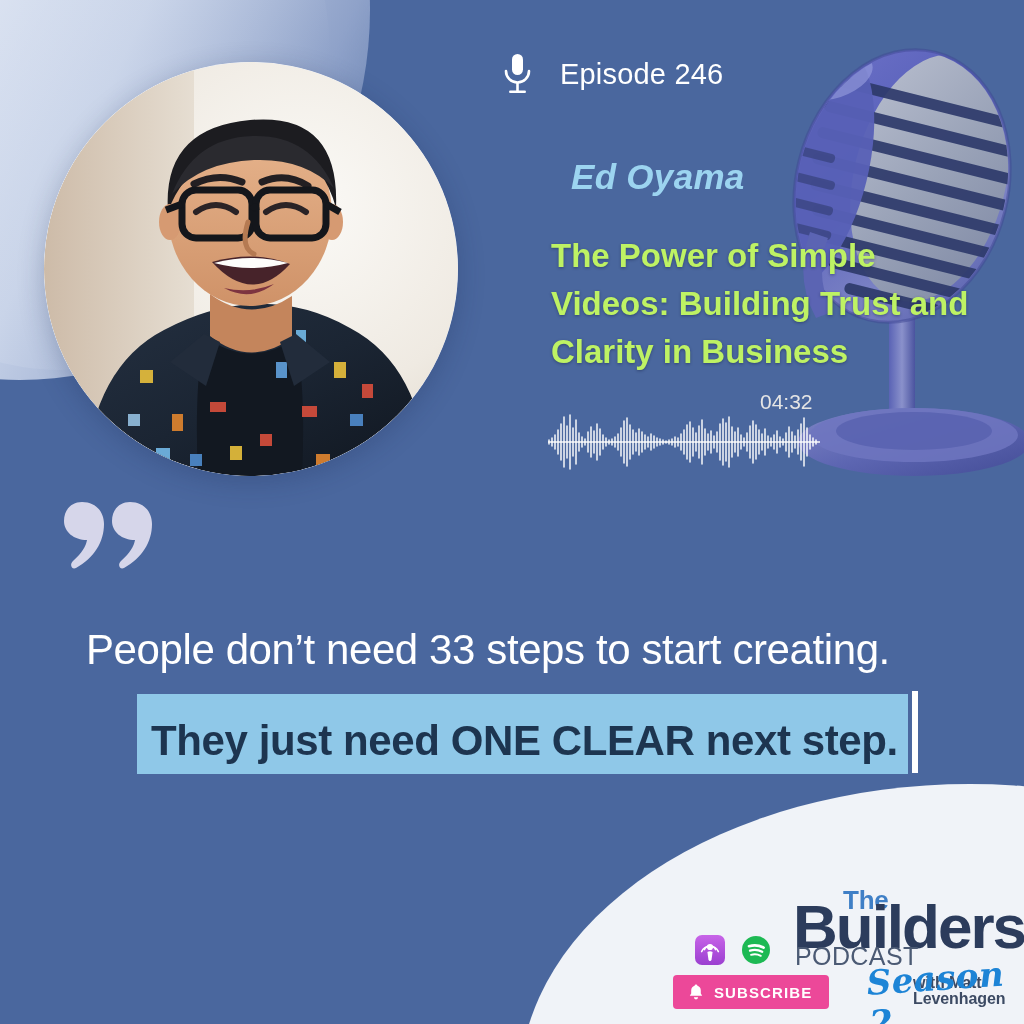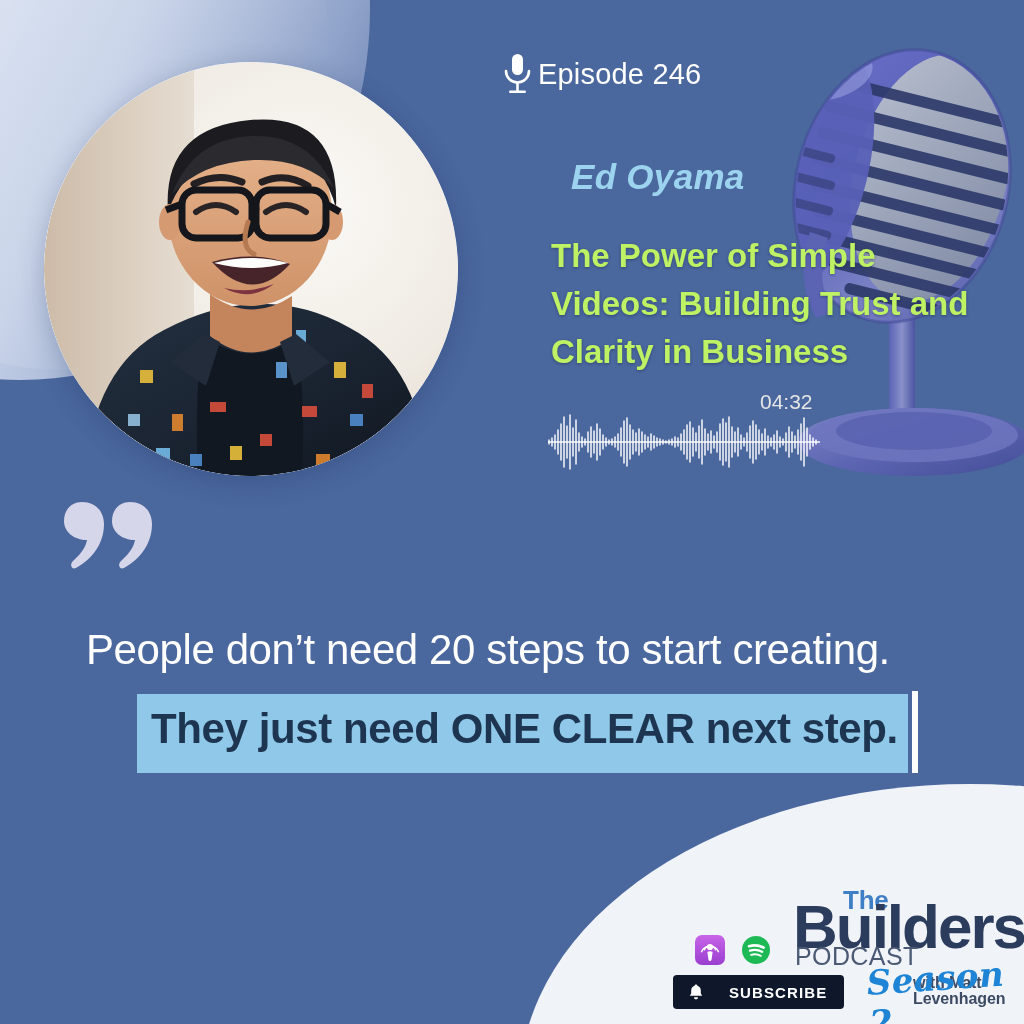--- a/index.html
+++ b/index.html
@@ -34,21 +34,21 @@
     overflow:hidden;
   }
   .portrait-photo { position:absolute; inset:0; border-radius:50%; overflow:hidden; }
   .portrait-photo svg { display:block; width:100%; height:100%; }
 
   
   .mic-art { position:absolute; right:-6px; top:18px; width:268px; height:470px; }
   .mic-art svg { display:block; width:100%; height:100%; }
 
   
-  .episode-row { position:absolute; left:502px; top:52px; display:flex; align-items:center; gap:6px; }
+  .episode-row { position:absolute; left:502px; top:52px; display:flex; align-items:center; gap:28px; }
   .mic-glyph { width:30px; height:44px; display:block; }
   .episode-label { color:#ffffff; font-size:29px; letter-spacing:.2px; }
 
   
   .guest-name {
     position:absolute; left:551px; top:157px;
     color:#9cd4f0; font-size:35px; font-weight:bold; font-style:italic; letter-spacing:.3px;margin-left:20px;
   }
   .episode-title {
     position:absolute; left:551px; top:232px; width:430px;
@@ -67,21 +67,21 @@
 
   
   .quote-line1 {
     position:absolute; left:86px; top:626px;
     color:#ffffff; font-size:42px; letter-spacing:-.4px; white-space:nowrap;
   }
   .quote-line2-wrap { position:absolute; left:137px; top:694px; display:flex; align-items:stretch; }
   .quote-line2 {
     background:#8fc8e8; color:#1d3murky; color:#1d3550;
     font-size:42px; font-weight:bold; letter-spacing:-.4px; white-space:nowrap;
-    padding:13px 10px 11px 14px; line-height:1.05;
+    padding:25px 10px 11px 14px; line-height:1.05;
   }
   .text-caret { width:6px; background:#ffffff; margin-left:4px; align-self:stretch; height:82px; margin-top:-3px; }
 
   
   .brand-panel {
     position:absolute; left:508px; top:770px; width:760px; height:560px;
     background:#f0f3f8; border-radius:50% 0 0 0 / 100% 0 0 0;
     border-radius:50%;
     transform:none;
   }
@@ -114,22 +114,22 @@
     color:#1d84d6; font-size:34px; font-weight:bold; font-style:italic;
     font-family:"DejaVu Serif", serif; letter-spacing:.5px;
     transform:rotate(-4deg); transform-origin:left center;
   }
 
   .platform-icons { position:absolute; left:695px; top:935px; display:flex; gap:16px; align-items:center; }
   .plat-icon { width:30px; height:30px; display:block; }
 
   .subscribe-btn {
     position:absolute; left:673px; top:975px;
-    background:#0f172a; border-radius:4px;
-    display:flex; align-items:center; gap:24px;
+    background:#ec4899; border-radius:4px;
+    display:flex; align-items:center; gap:9px;
     padding:8px 17px 8px 14px;
   }
   .bell-icon { width:18px; height:18px; display:block; }
   .subscribe-label { color:#ffffff; font-size:15px; font-weight:bold; letter-spacing:1.1px; }
 </style>
 </head>
 <body>
 
 <div id="stage">
 
@@ -409,21 +409,21 @@
     </svg>
   </div>
 
   <div class="quote-marks">
     <svg viewBox="0 0 92 70" xmlns="http://www.w3.org/2000/svg">
       <path d="M20 2 C34 2 42 12 42 24 C42 42 32 58 14 68 C10 70 7 65 11 61 C20 53 24 46 25 40 C12 40 2 32 2 21 C2 10 9 2 20 2 Z" fill="#d6d6ea"></path>
       <path d="M68 2 C82 2 90 12 90 24 C90 42 80 58 62 68 C58 70 55 65 59 61 C68 53 72 46 73 40 C60 40 50 32 50 21 C50 10 57 2 68 2 Z" fill="#d6d6ea"></path>
     </svg>
   </div>
 
-  <div class="quote-line1">People don’t need 20 steps to start creating.</div>
+  <div class="quote-line1">People don’t need 33 steps to start creating.</div>
   <div class="quote-line2-wrap">
     <div class="quote-line2">They just need ONE CLEAR next step.</div>
     <div class="text-caret"></div>
   </div>
 
   <div class="brand-panel"></div>
 
   <div class="brand-inner">
     <div class="logo-the">The</div>
     <div class="logo-builders">Builders</div>

